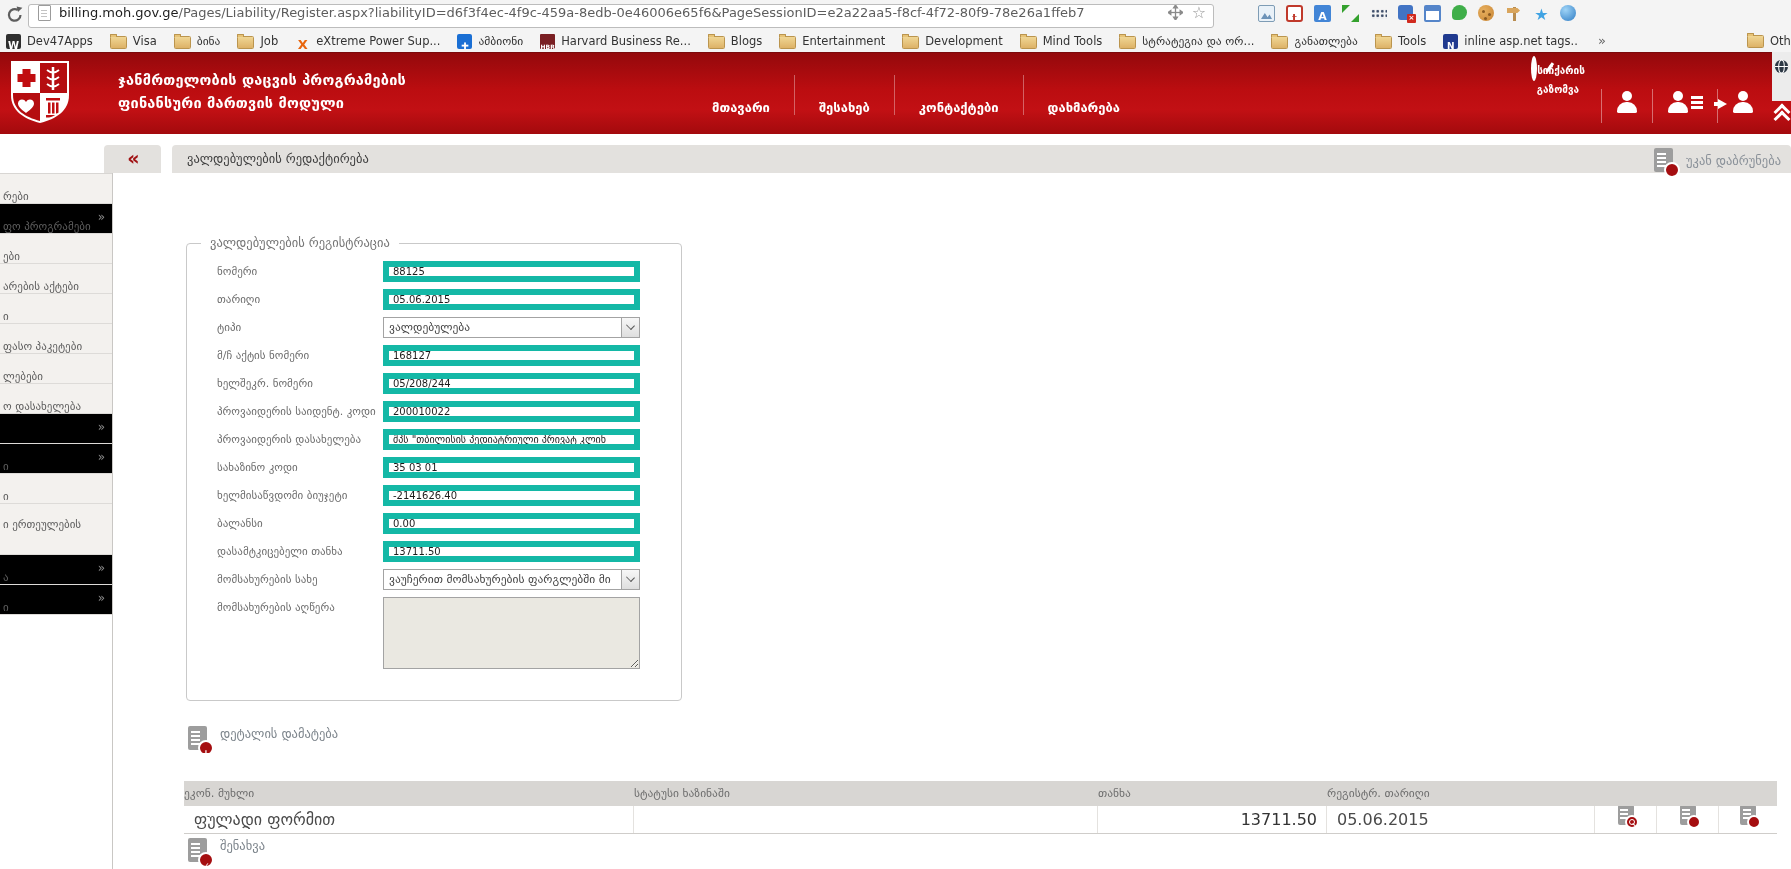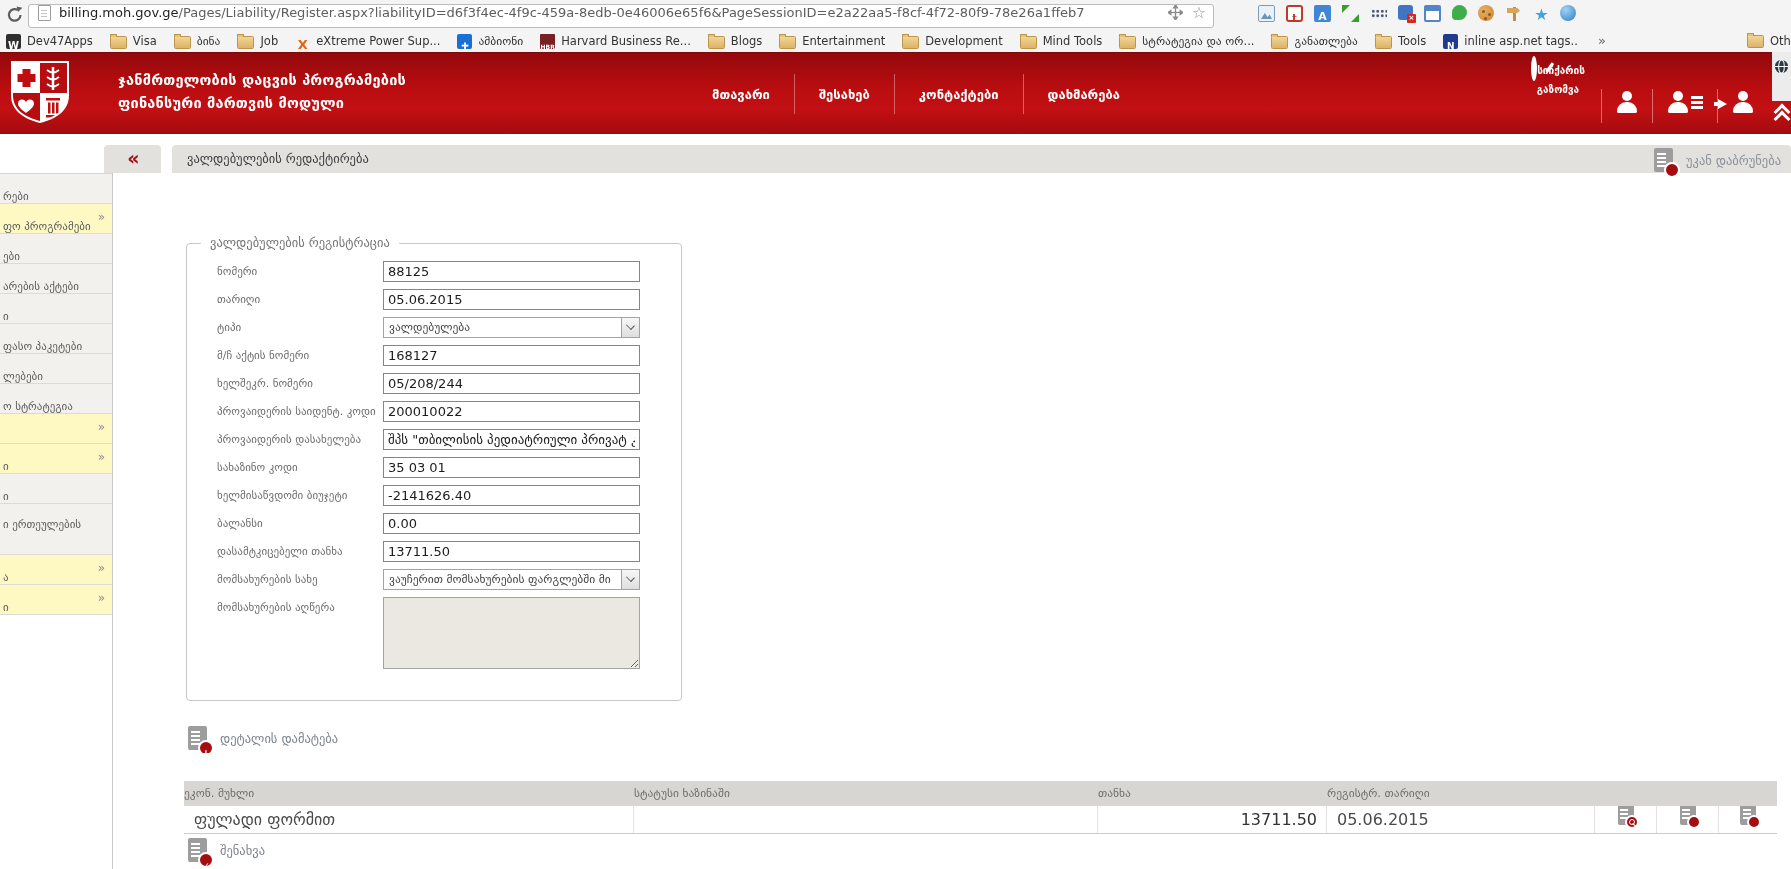--- a/index.html
+++ b/index.html
@@ -75,21 +75,21 @@
   .hbr-icon::after{content:'HBR';font:bold 6px/15px "DejaVu Sans",sans-serif}
   .asp-icon{width:15px;height:15px;border-radius:2px;background:#203a8f;color:#fff;text-align:center;flex:none}
   .asp-icon::after{content:'N';font:bold 9px/15px "DejaVu Sans",sans-serif}
 
   
   #redheader{position:absolute;left:0;top:52px;width:1791px;height:81px;
       background:linear-gradient(180deg,#94090c,#bb0d10 45%,#c21014 70%,#a30a0d);border-top:1px solid #7c090b}
   #logo{position:absolute;left:10px;top:7px;cursor:pointer}
   #hdr-title{position:absolute;left:118px;top:16px;color:#fff;font-weight:bold;font-size:14.5px;line-height:23px;
       letter-spacing:.2px}
-  #nav{position:absolute;left:688px;top:20px;height:42px;display:flex;align-items:center}
+  #nav{position:absolute;left:688px;top:20px;height:42px;display:flex;align-items:flex-end}
   .nav-item{color:#fff;font-weight:bold;font-size:13px;padding:0 24px;cursor:pointer;white-space:nowrap}
   .nav-sep{width:1px;height:40px;background:rgba(255,255,255,.35)}
   #hdr-icons{position:absolute;left:1528px;top:6px;display:flex;align-items:flex-start}
   .speed-block{width:60px;text-align:center;cursor:pointer}
   .speedo{width:26px;height:26px;border:3px solid #fff;border-radius:50%;position:relative;margin:2px auto 3px}
   .speedo::after{content:'';position:absolute;left:11px;top:2px;width:3px;height:11px;background:#fff;
       transform:rotate(36deg);transform-origin:bottom center}
   .speed-lb{color:#fff;font-size:10px;font-weight:bold;line-height:14px;white-space:nowrap}
   .hsep{width:1px;height:34px;background:rgba(255,255,255,.4);margin:30px 13px 0}
   .person{width:24px;height:22px;position:relative;display:inline-block;margin-top:32px;cursor:pointer}
@@ -115,47 +115,47 @@
   #collapse-box .chev-l{color:#a11214;font-size:19px;font-weight:bold;letter-spacing:-2px}
   #titlebar{position:absolute;left:172px;top:145px;width:1619px;height:28px;background:#e3e1de;
       border-radius:4px 4px 0 0}
   #page-title{position:absolute;left:15px;top:0;line-height:28px;font-size:12.5px;color:#3f3f3f}
   #back-btn{position:absolute;right:10px;top:2px;height:26px;display:flex;align-items:center;gap:13px;cursor:pointer}
   #back-btn .lbl{font-size:12.5px;color:#8a9199}
 
   #sidebar{position:absolute;left:0;top:173px;width:112px;height:696px;border-right:1px solid #c9c7c4}
   #side-list{border-top:1px solid #d8d6d3}
   .side-item{position:relative;height:29px;border-bottom:1px solid #dddbd8;background:#f3f1ee;cursor:pointer}
-  .side-item.on{background:#fef9c3}
+  .side-item.on{background:#000000}
   .side-item.tall{height:50px}
   .side-lb{position:absolute;left:3px;top:8px;line-height:29px;font-size:11px;color:#5d5d5d;white-space:nowrap}
   .side-item.tall .side-lb{line-height:26px}
   .side-ar{position:absolute;right:7px;top:0;line-height:27px;font-size:12px;color:#8c8c8c}
 
   
   #panel{position:absolute;left:186px;top:243px;width:496px;height:458px;border:1px solid #c9c9c9;
       border-radius:4px;box-sizing:border-box}
   #panel-legend{position:absolute;left:14px;top:-9px;background:#fff;padding:0 9px;font-size:12.5px;color:#757575}
   #fields{position:absolute;left:30px;top:17px;right:40px}
   .frow{display:flex;margin-bottom:7px}
   .flabel{width:166px;flex:none;font-size:11px;color:#6e6e6e;padding-top:4px;white-space:nowrap;overflow:hidden}
-  .finput{width:257px;height:21px;box-sizing:border-box;border:1px solid #14b8a6;border-radius:0;
-      font-family:"DejaVu Sans",sans-serif;font-size:13px;color:#1c1c1c;padding:0 4px;background:#fff}
+  .finput{width:257px;height:21px;box-sizing:border-box;border:6px solid #14b8a6;border-radius:0;
+      font-family:"DejaVu Sans",sans-serif;font-size:10px;color:#1c1c1c;padding:0 4px;background:#fff}
   .fsel{width:257px;height:21px;box-sizing:border-box;border:1px solid #a3a3a3;position:relative;background:#fff;cursor:pointer}
   .fsel-txt{display:block;margin-right:18px;padding-left:5px;line-height:19px;font-size:11.5px;color:#444;
       white-space:nowrap;overflow:hidden}
   .fsel-btn{position:absolute;right:0;top:0;bottom:0;width:17px;background:linear-gradient(#f7f7f7,#dedede);
       border-left:1px solid #a3a3a3;cursor:pointer}
   .fsel-btn::after{content:'';position:absolute;left:4.5px;top:4px;width:6px;height:6px;
       border-right:1.6px solid #555;border-bottom:1.6px solid #555;transform:rotate(45deg) scale(1,.8)}
   .ftext{width:257px;height:72px;box-sizing:border-box;border:1px solid #a3a3a3;background:#eae8e1;resize:both;
       font-family:"DejaVu Sans",sans-serif;font-size:12px}
 
   
-  .icon-btn{display:flex;align-items:center;gap:13px;cursor:pointer;position:absolute}
+  .icon-btn{display:flex;gap:13px;cursor:pointer;position:absolute}
   #add-detail{left:188px;top:726px}
   #save-btn{left:188px;top:838px}
   .icon-btn .lbl{font-size:12.5px;color:#7d858c}
   .doc{position:relative;width:19px;height:24px;background:#9d9d9d;border-radius:2px;flex:none;display:inline-block}
   .doc::before{content:'';position:absolute;left:3px;top:5px;width:9px;height:2px;background:#fff;
       box-shadow:0 4px 0 #fff,0 8px 0 #fff,0 12px 0 #fff}
   .doc.sm{width:16px;height:20px}
   .doc.sm::before{left:2.5px;top:4px;width:8px;box-shadow:0 4px 0 #fff,0 8px 0 #fff}
   .badge{position:absolute;right:-7px;bottom:-6px;width:12px;height:12px;border-radius:50%;background:#a50e10;
       border:2px solid #fff;color:#fff;text-align:center}
@@ -387,21 +387,21 @@
       <div class="side-item">
         <span class="side-lb">ი</span>
       </div>
       <div class="side-item">
         <span class="side-lb">ფასო პაკეტები</span>
       </div>
       <div class="side-item">
         <span class="side-lb">ლებები</span>
       </div>
       <div class="side-item">
-        <span class="side-lb">ო სტრატეგია</span>
+        <span class="side-lb">ო დასახელება</span>
       </div>
       <div class="side-item on">
         <span class="side-lb"></span>
         <span class="side-ar">»</span>
       </div>
       <div class="side-item on">
         <span class="side-lb">ი</span>
         <span class="side-ar">»</span>
       </div>
       <div class="side-item">

